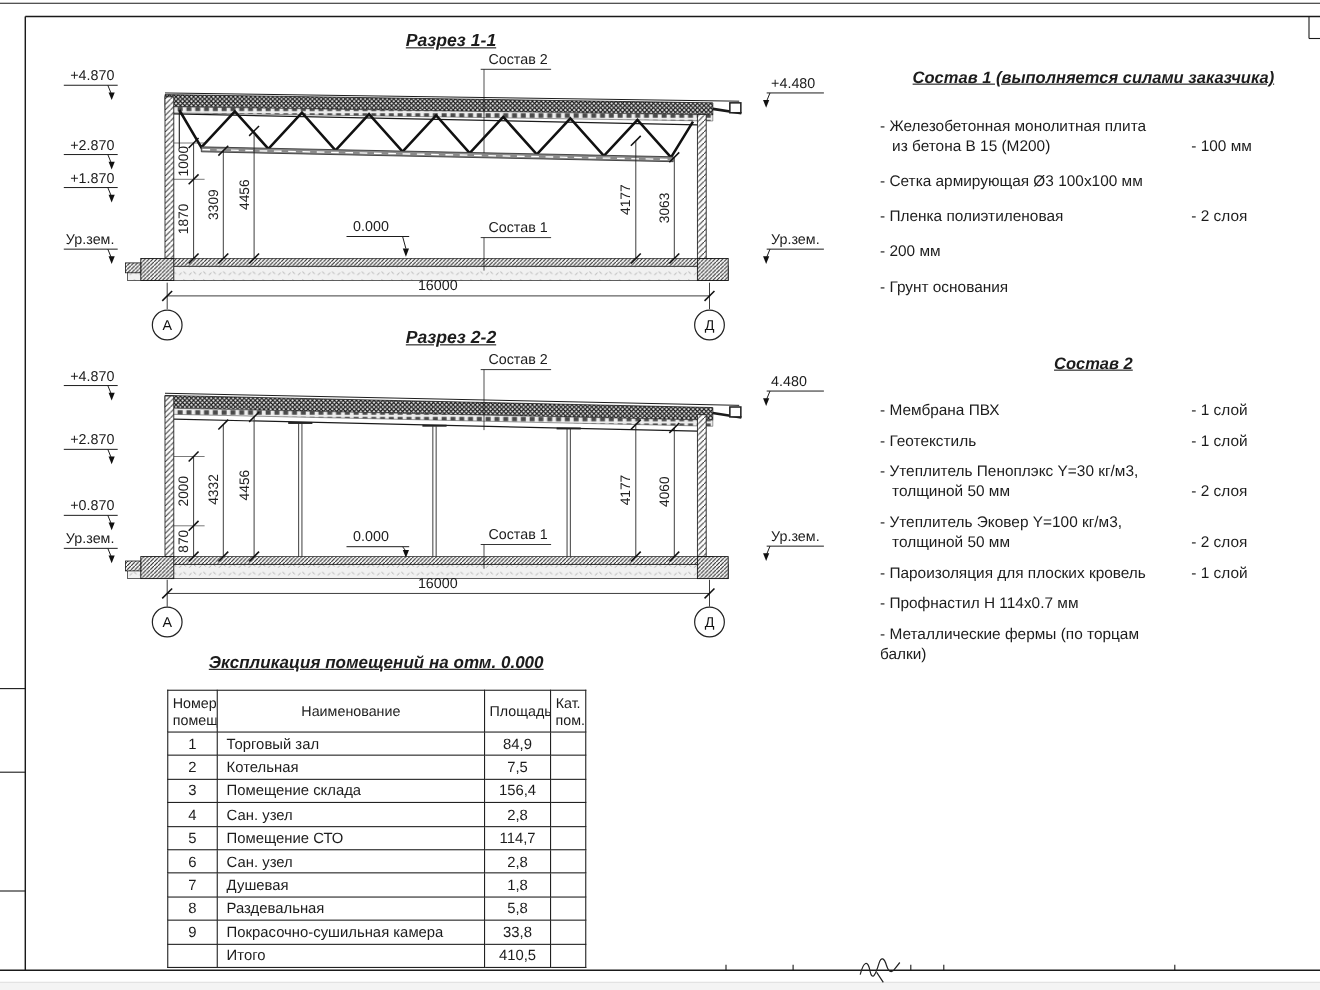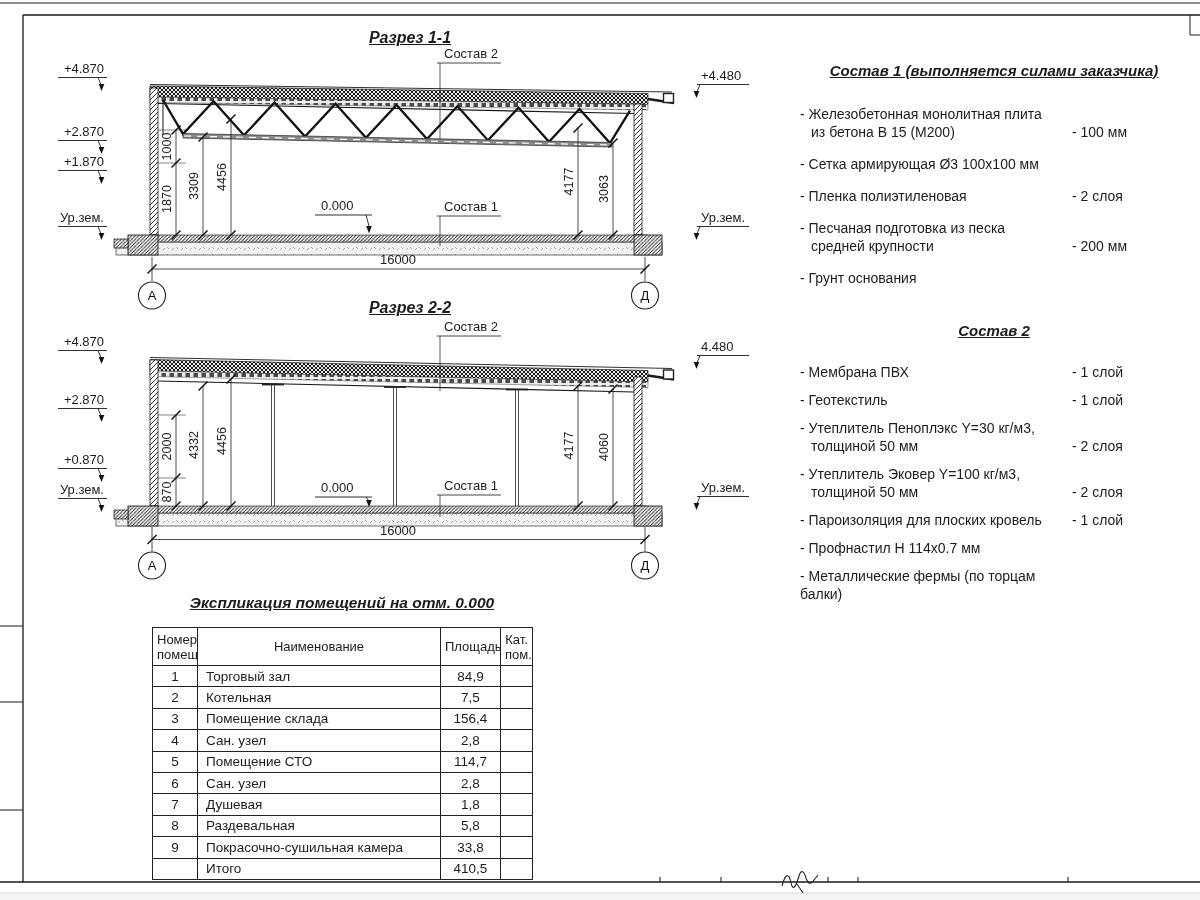--- a/index.html
+++ b/index.html
@@ -6,21 +6,21 @@
   #page{position:relative;width:1200px;height:900px;background:#ffffff;overflow:hidden;
         font-family:"Liberation Sans", sans-serif;color:#1c1c1c;}
   #linework{position:absolute;left:0;top:0;z-index:1;}
   .htxt{position:absolute;z-index:2;}
   .sec-title{width:180px;text-align:center;font-size:16px;font-weight:bold;font-style:italic;}
   .sec-title span{text-decoration:underline;}
   .sostav{width:388px;}
   .st-title{text-align:center;font-size:15px;font-weight:bold;font-style:italic;}
   .st-title span{text-decoration:underline;margin-top:32px;}
   .st-items{margin-top:26px;}
-  .st-item{display:flex;align-items:flex-end;font-size:14px;line-height:18px;}
+  .st-item{display:flex;align-items:flex-end;font-size:14px;line-height:18px;justify-content:space-between;}
   .m14{margin-bottom:14px;}
   .m10{margin-bottom:10px;}
   .item-text{flex:0 0 272px;}
   .l2{padding-left:11px;}
   .l2:empty{display:none;}
   .item-val{flex:0 0 105px;}
   .expl{width:380px;}
   .expl-title{text-align:center;font-size:15.5px;font-weight:bold;font-style:italic;}
   .expl-title span{text-decoration:underline;}
   table.expl-tbl{margin-top:15px;border-collapse:collapse;table-layout:fixed;width:380px;}
@@ -372,24 +372,20 @@
           </div>
       <div class="item-val"></div>
     </div>
     <div class="st-item m14">
       <div class="item-text">
             <div class="l1">- Пленка полиэтиленовая</div>
           </div>
       <div class="item-val">-  2 слоя</div>
     </div>
     <div class="st-item m14">
-      <div class="item-text">
-            <div class="l1">- Песчаная подготовка из песка</div>
-            <div class="l2">средней крупности</div>
-          </div>
       <div class="item-val">- 200 мм</div>
     </div>
     <div class="st-item m14">
       <div class="item-text">
             <div class="l1">- Грунт основания</div>
           </div>
       <div class="item-val"></div>
     </div>
   </div>
 </div>

